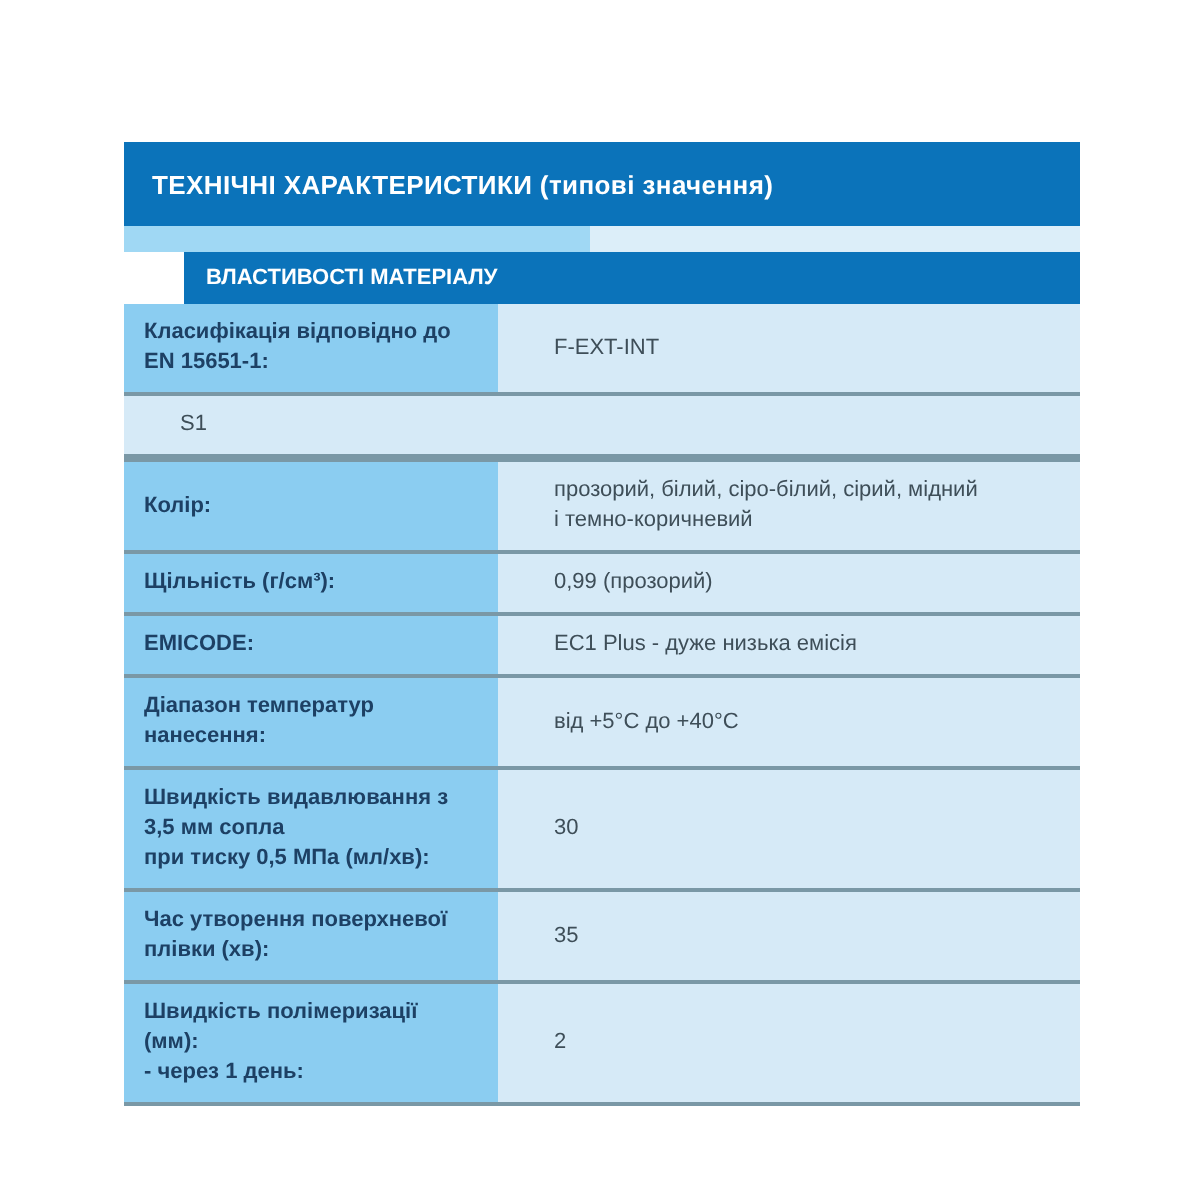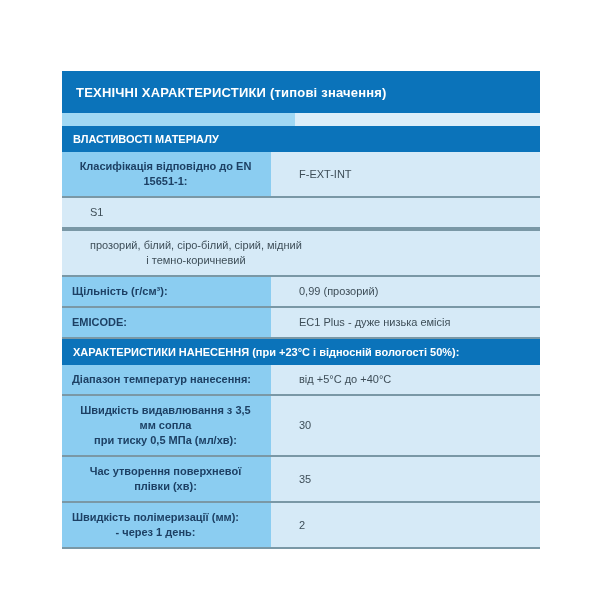--- a/index.html
+++ b/index.html
@@ -12,21 +12,21 @@
     --label-text:#1d4064;
     --value-text:#3e4e58;
     --header-text:#ffffff;
   }
   *{margin:0;padding:0;box-sizing:border-box;}
   html,body{width:600px;height:600px;background:#ffffff;overflow:hidden;}
   body{font-family:"Liberation Sans", sans-serif;}
 
   .spec-table{
     position:absolute;
-    left:62px; top:71px; width:478px;text-align:center;
+    left:62px; top:71px; width:478px;
   }
 
   .title-bar{
     background:var(--header-blue);
     color:var(--header-text);
     height:42px;
     display:flex; align-items:center;
     padding-left:14px; padding-right:10px;
     font-size:13px; font-weight:bold;
     letter-spacing:.2px;
@@ -35,29 +35,29 @@
   .band{display:flex; height:13px;}
   .band-left{width:233px; background:var(--band-left);}
   .band-right{flex:1; background:var(--band-right);}
 
   .section-header{
     background:var(--header-blue);
     color:var(--header-text);
     min-height:26px;
     display:flex; align-items:center;
     padding-left:11px; padding-right:8px;
-    font-size:11px; font-weight:bold;
+    font-size:11px; font-weight:bold;margin-left:30px;
   }
 
   .row{
     display:flex;
     border-bottom:2px solid var(--separator);
   }
   .cell-label{
-    width:209px;
+    width:187px;
     background:var(--row-label-bg);
     color:var(--label-text);
     font-size:11px; font-weight:bold;
     line-height:15px;
     padding:7px 12px 7px 10px;
     display:flex; align-items:center;
     white-space:pre-line;
   }
   .cell-label span{white-space:pre-line;}
   .cell-value{
@@ -100,20 +100,23 @@
   <div class="row">
     <div class="cell-value">
       <span>S1</span>
     </div>
   </div>
 
   <div class="row">
   </div>
 
   <div class="row">
+    <div class="cell-label">
+      <span>Колір:</span>
+    </div>
     <div class="cell-value">
       <span>прозорий, білий, сіро-білий, сірий, мідний
 і темно-коричневий</span>
     </div>
   </div>
 
   <div class="row">
     <div class="cell-label">
       <span>Щільність (г/см³):</span>
     </div>
@@ -127,23 +130,20 @@
       <span>EMICODE:</span>
     </div>
     <div class="cell-value">
       <span>EC1 Plus - дуже низька емісія</span>
     </div>
   </div>
 </div>
   </div>
 
   <div class="section">
-    <div class="section-header">
-      <span>ХАРАКТЕРИСТИКИ НАНЕСЕННЯ (при +23°С і відносній вологості 50%):</span>
-    </div>
     <div class="rows">
   <div class="row">
     <div class="cell-label">
       <span>Діапазон температур нанесення:</span>
     </div>
     <div class="cell-value">
       <span>від +5°С до +40°С</span>
     </div>
   </div>
 

